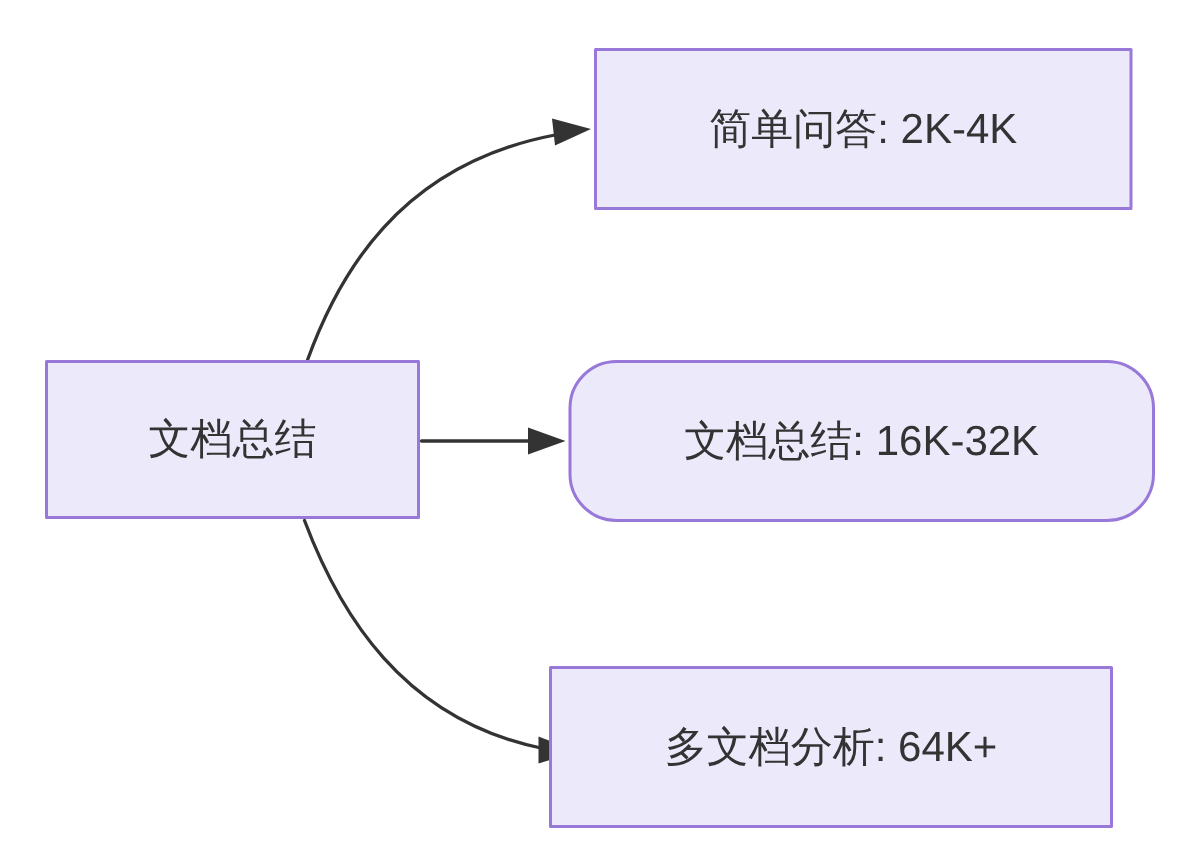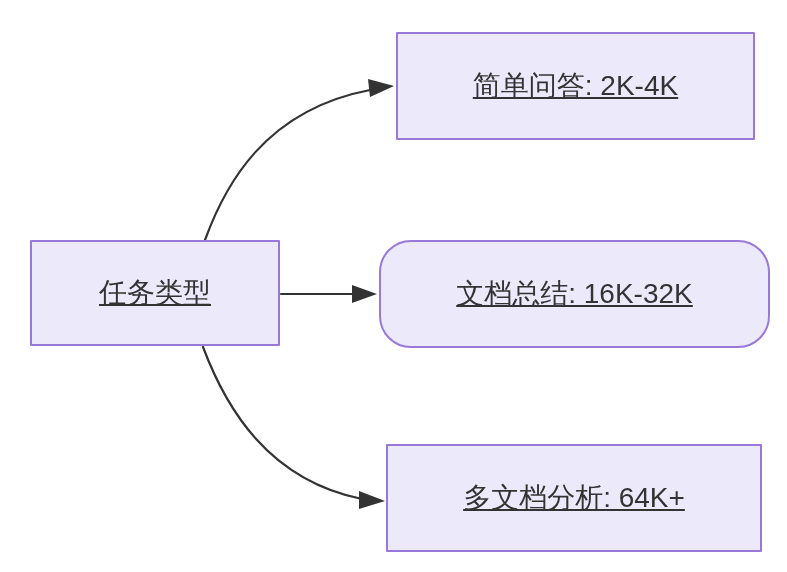--- a/index.html
+++ b/index.html
@@ -35,26 +35,25 @@
     display: flex;
     align-items: center;
     justify-content: center;
   }
   .node-label {
     color: #333333;
     font-size: 28px;
     line-height: 1.2;
     white-space: nowrap;
     letter-spacing: 0px;
-    text-decoration: underline;
   }
   #node-source  { left: 30px;  top: 240px; width: 250px; height: 106px; }
   #node-target-1 { left: 396px; top: 32px;  width: 359px; height: 108px; }
   #node-target-2 { left: 379px; top: 240px; width: 391px; height: 108px; border-radius: 32px; }
-  #node-target-3 { left: 386px; top: 444px; width: 376px; height: 108px; }
+  #node-target-3 { left: 366px; top: 444px; width: 376px; height: 108px; }
   .edge-path {
     fill: none;
     stroke: #333333;
     stroke-width: 2.2;
     stroke-linecap: round;
   }
   .edge-head {
     fill: #333333;
     stroke: none;
   }
@@ -76,21 +75,21 @@
       <polygon class="edge-head" points="377,294 352,285 352,303"></polygon>
     </g>
 
     <g>
       <path class="edge-path" d="M 203,347 C 226,408 268,480 362,499"></path>
       <polygon class="edge-head" points="385,501 359,491 359,509"></polygon>
     </g>
   </svg>
 
   <div class="node" id="node-source">
-    <span class="node-label">任务类型</span>
+    <span class="node-label">文档总结</span>
   </div>
 
   <div class="node" id="node-target-1">
     <span class="node-label">简单问答: 2K-4K</span>
   </div>
 
   <div class="node" id="node-target-2">
     <span class="node-label">文档总结: 16K-32K</span>
   </div>
 

